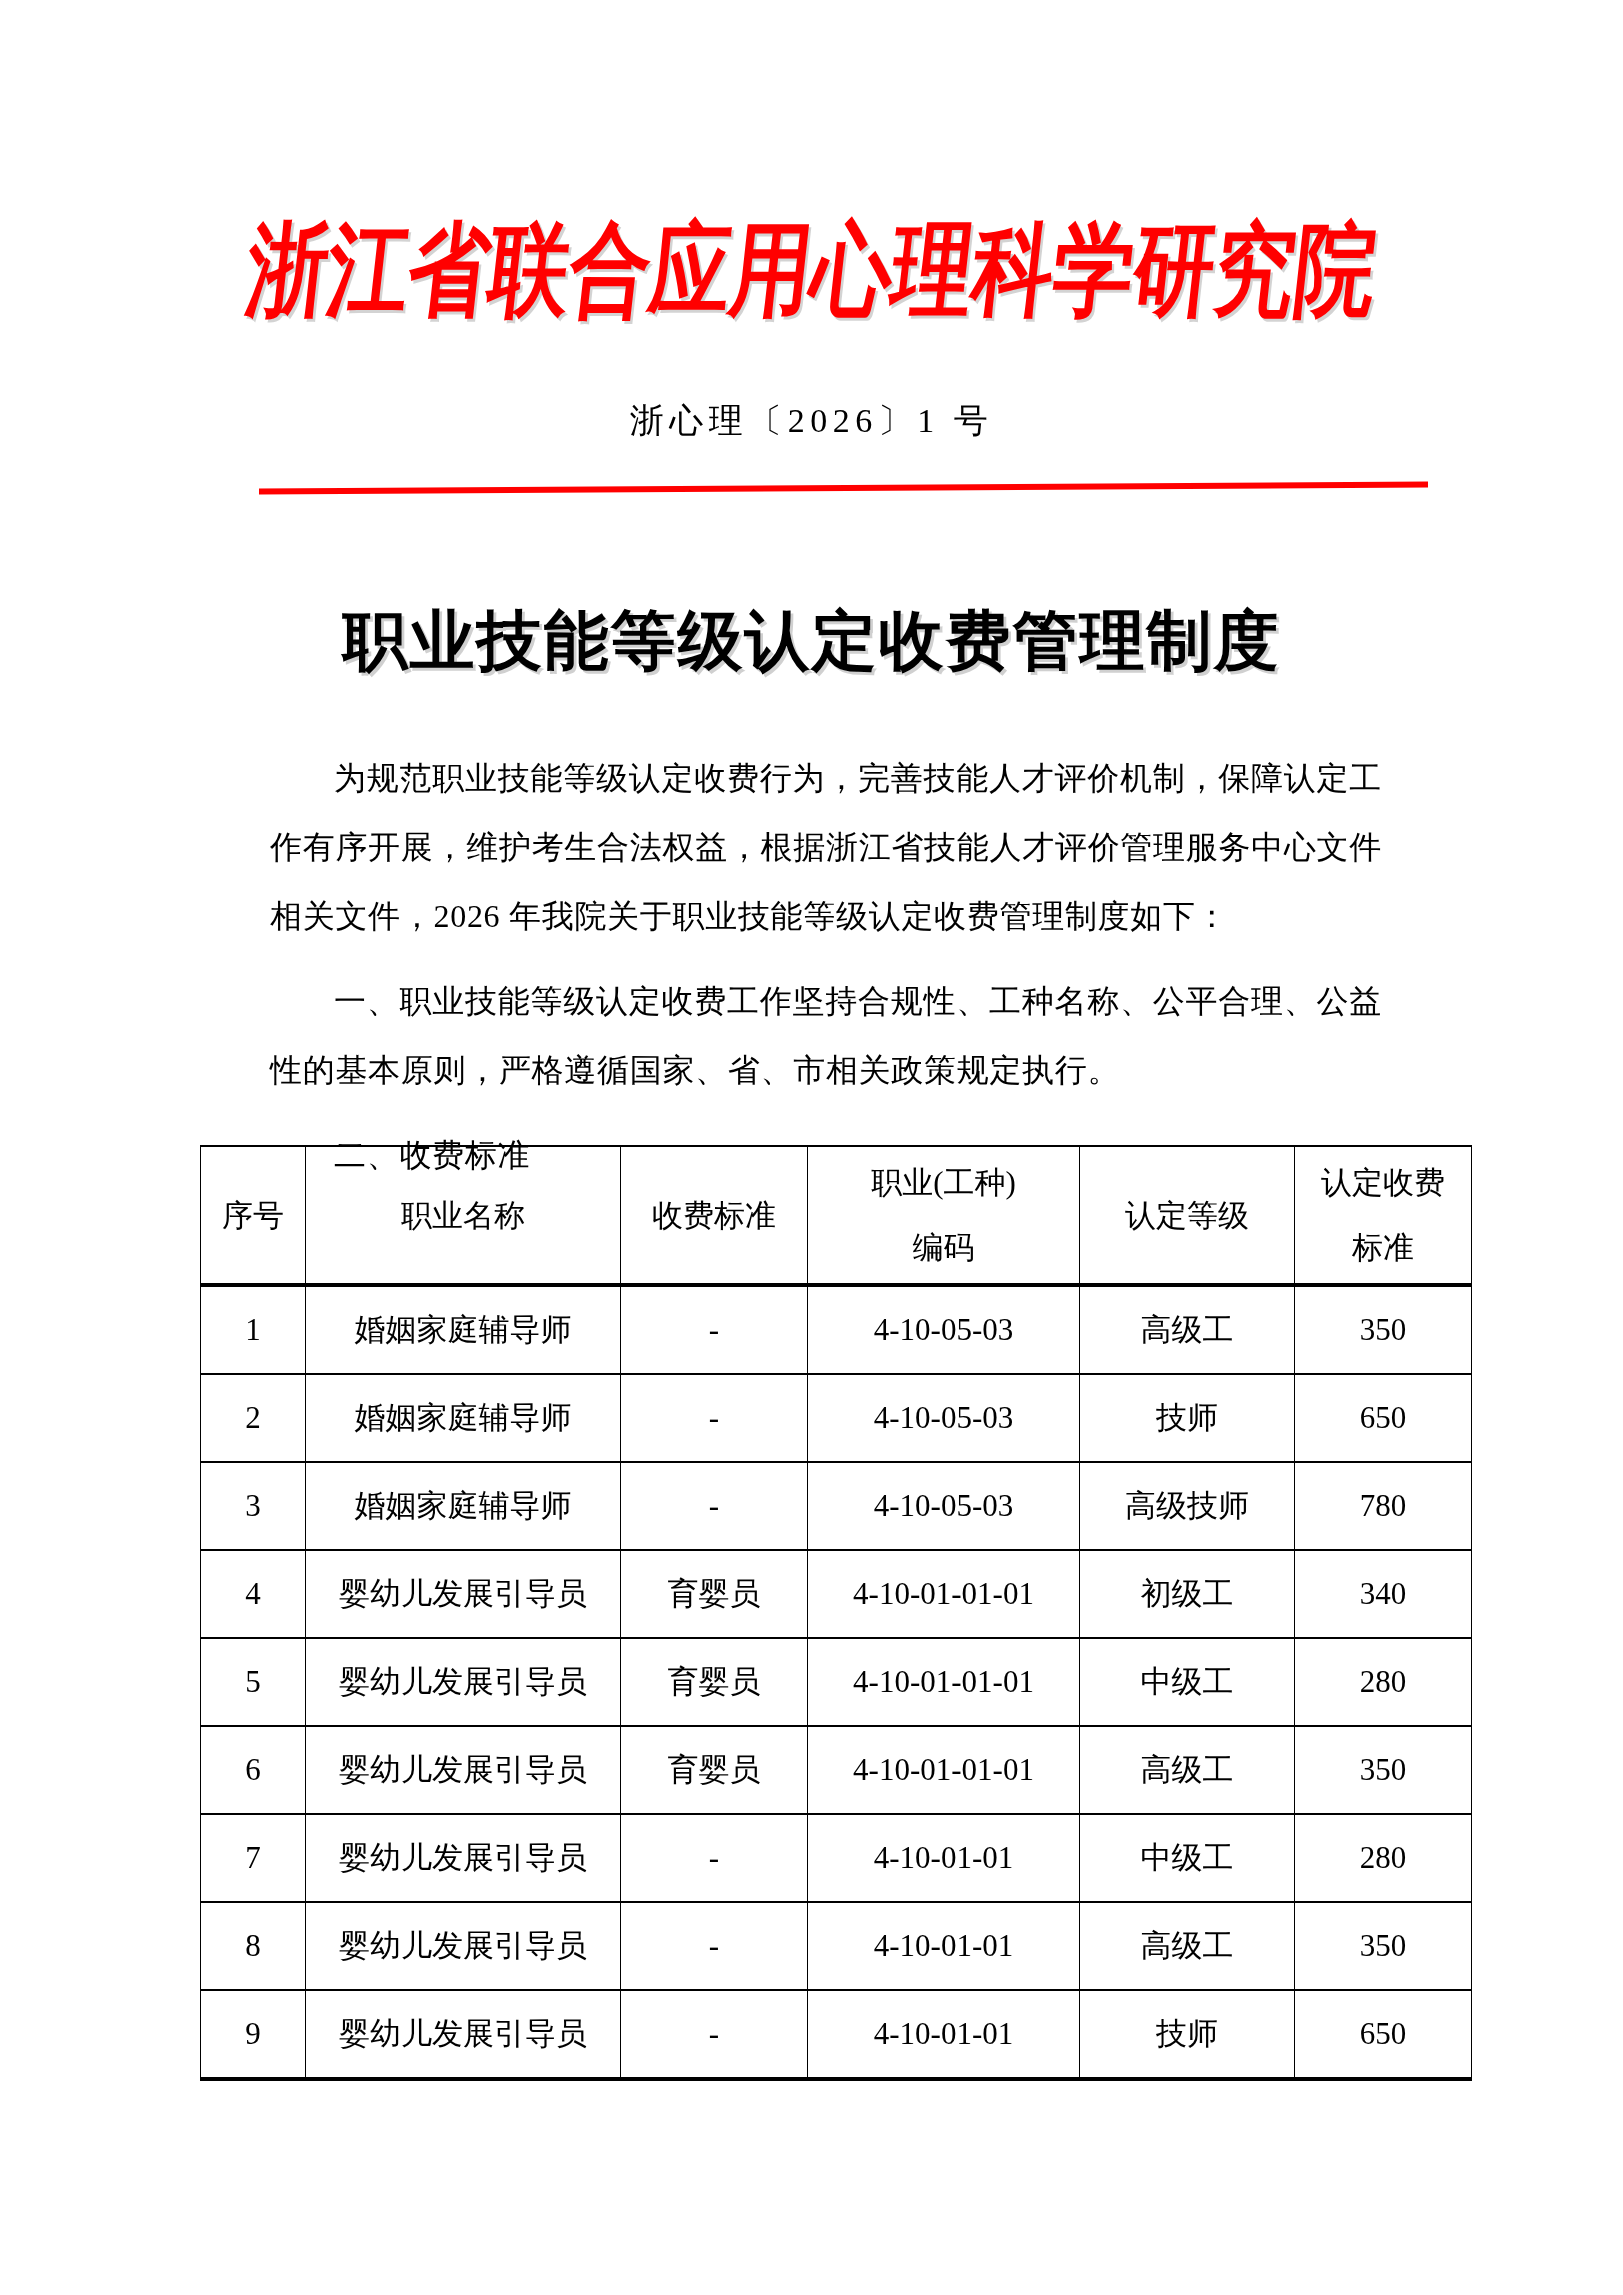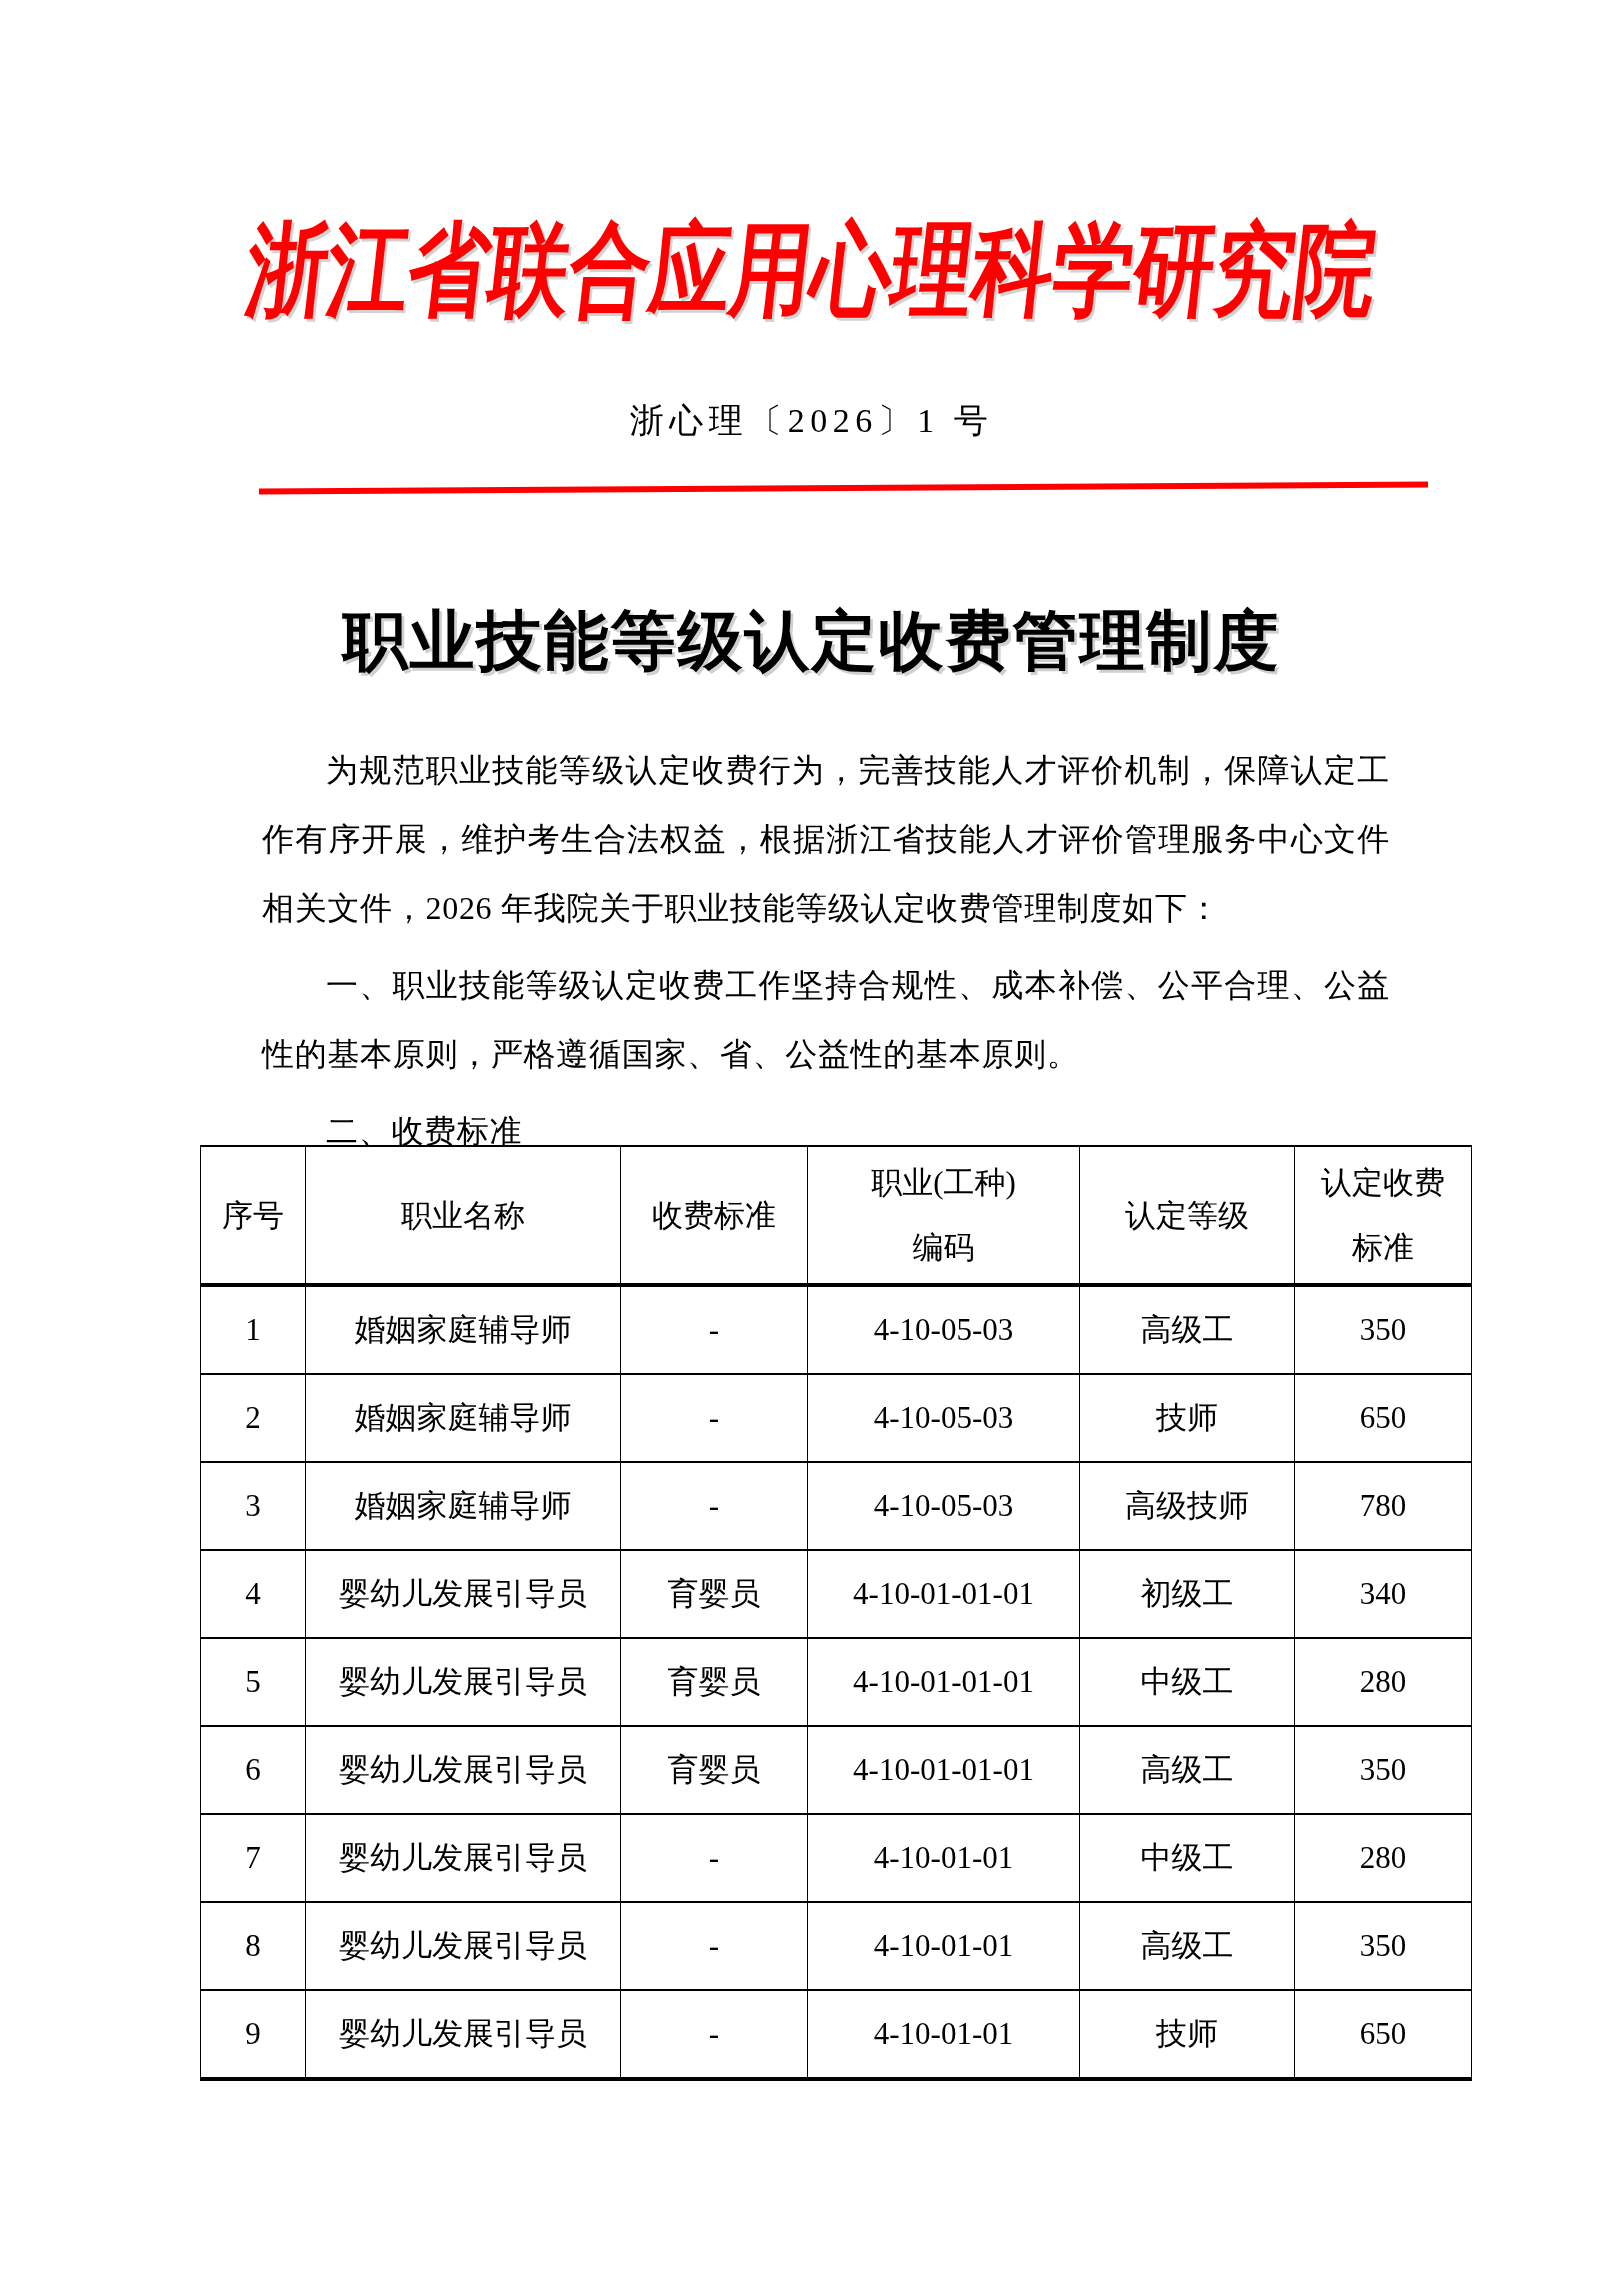--- a/index.html
+++ b/index.html
@@ -85,21 +85,21 @@
     top: 728px;
     left: 254px;
     width: 1144px;
     font-size: 32px;
     line-height: 69px;
     letter-spacing: 0.7px;
     text-align: justify;
     color: #000000;
   }
   .body-text p {
-    margin: 8px;
+    margin: 16px;
     padding: 0;
     text-indent: 2em;
   }
 
   
   .fee-table {
     position: absolute;
     top: 1145px;
     left: 200px;
     width: 1271px;
@@ -144,21 +144,21 @@
   <div class="org-title">浙江省联合应用心理科学研究院</div>
 
   <div class="doc-number">浙心理〔2026〕1 号</div>
 
   <div class="red-rule"></div>
 
   <h1 class="main-title">职业技能等级认定收费管理制度</h1>
 
   <div class="body-text">
     <p>为规范职业技能等级认定收费行为，完善技能人才评价机制，保障认定工作有序开展，维护考生合法权益，根据浙江省技能人才评价管理服务中心文件相关文件，2026 年我院关于职业技能等级认定收费管理制度如下：</p>
-    <p>一、职业技能等级认定收费工作坚持合规性、成本补偿、公平合理、公益性的基本原则，严格遵循国家、省、公益性的基本原则。</p>
+    <p>一、职业技能等级认定收费工作坚持合规性、工种名称、公平合理、公益性的基本原则，严格遵循国家、省、市相关政策规定执行。</p>
     <p>二、收费标准</p>
   </div>
 
   <table class="fee-table">
     <colgroup>
       <col style="width:105px">
       <col style="width:315px">
       <col style="width:187px">
       <col style="width:272px">
       <col style="width:215px">

